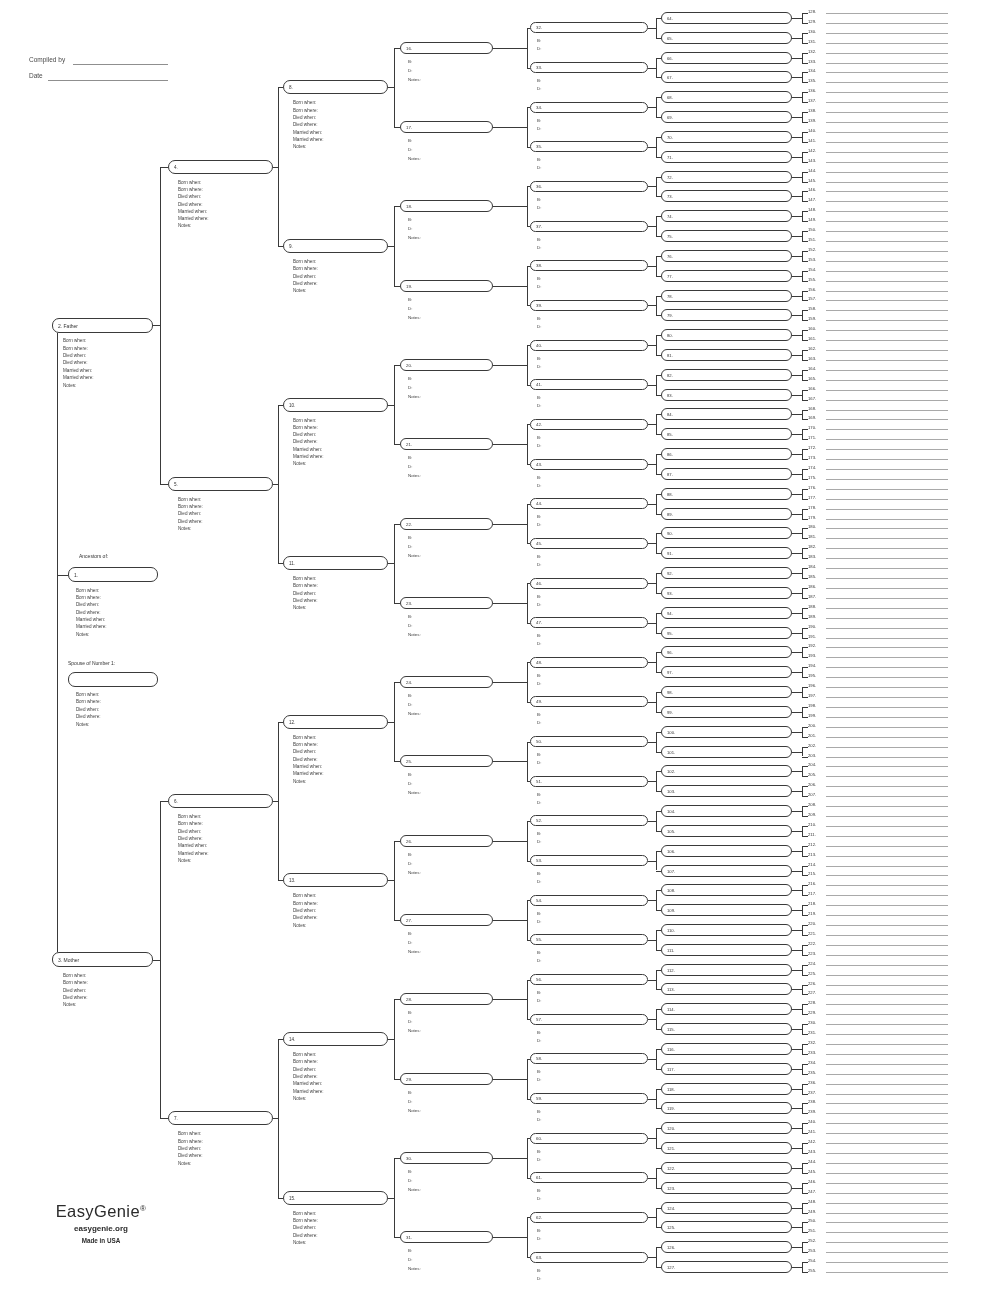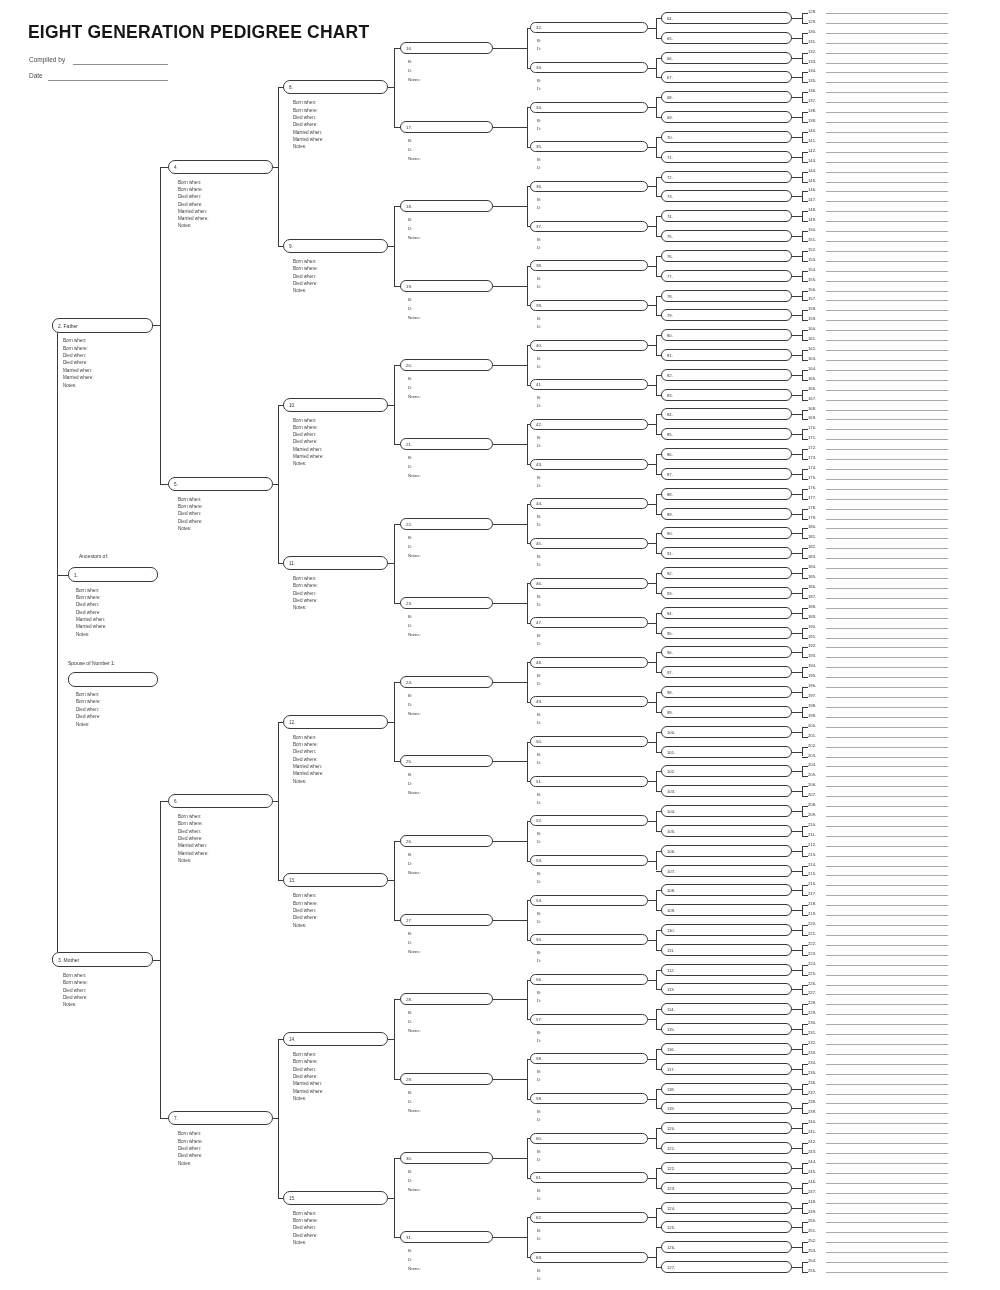--- a/index.html
+++ b/index.html
@@ -26,26 +26,30 @@
   .brand{font-size:16.5px;font-weight:400;letter-spacing:.4px;white-space:nowrap;}
   .brand sup{font-size:8px;}
   .site{font-size:8px;font-weight:bold;margin-top:3px;}
   .made{font-size:6.3px;font-weight:bold;margin-top:4px;}
 </style>
 </head>
 <body>
 
 <div id="chart">
 
-  <div class="title">EIGHT GENERATION PEDIGREE CHART</div>
   <div class="meta-label" style="left:29px;top:56px">Compiled by</div>
   <div class="meta-line" style="left:73px;top:64px;width:95px"></div>
   <div class="meta-label" style="left:29px;top:72px">Date</div>
   <div class="meta-line" style="left:48px;top:80px;width:120px"></div>
 
+  <div class="footer">
+    <div class="brand"><span>EasyGenie</span><sup>®</sup></div>
+    <div class="site">easygenie.org</div>
+    <div class="made">Made in USA</div>
+  </div>
 
 <div class="g8num" style="left: 808px; top: 9px;">128.</div>
     <div class="g8line" style="left: 826px; top: 13px; width: 122px;"></div>
     <div class="g8num" style="left: 808px; top: 18.9134px;">129.</div>
     <div class="g8line" style="left: 826px; top: 22.9134px; width: 122px;"></div>
     <div class="g8num" style="left: 808px; top: 28.8268px;">130.</div>
     <div class="g8line" style="left: 826px; top: 32.8268px; width: 122px;"></div>
     <div class="g8num" style="left: 808px; top: 38.7402px;">131.</div>
     <div class="g8line" style="left: 826px; top: 42.7402px; width: 122px;"></div>
     <div class="g8num" style="left: 808px; top: 48.6536px;">132.</div>

